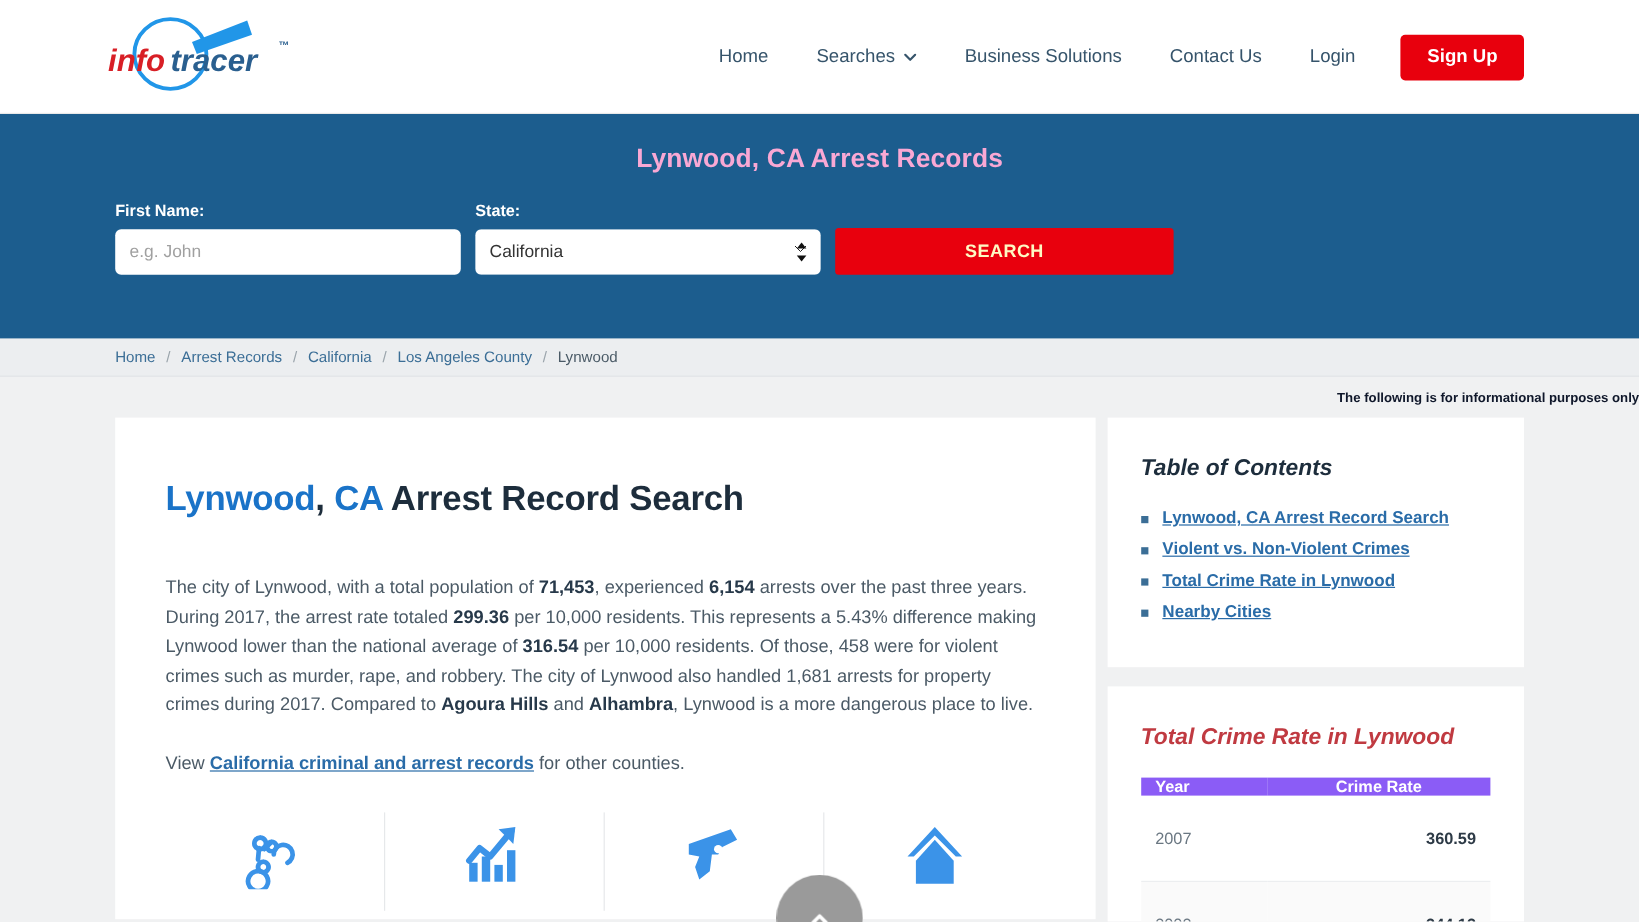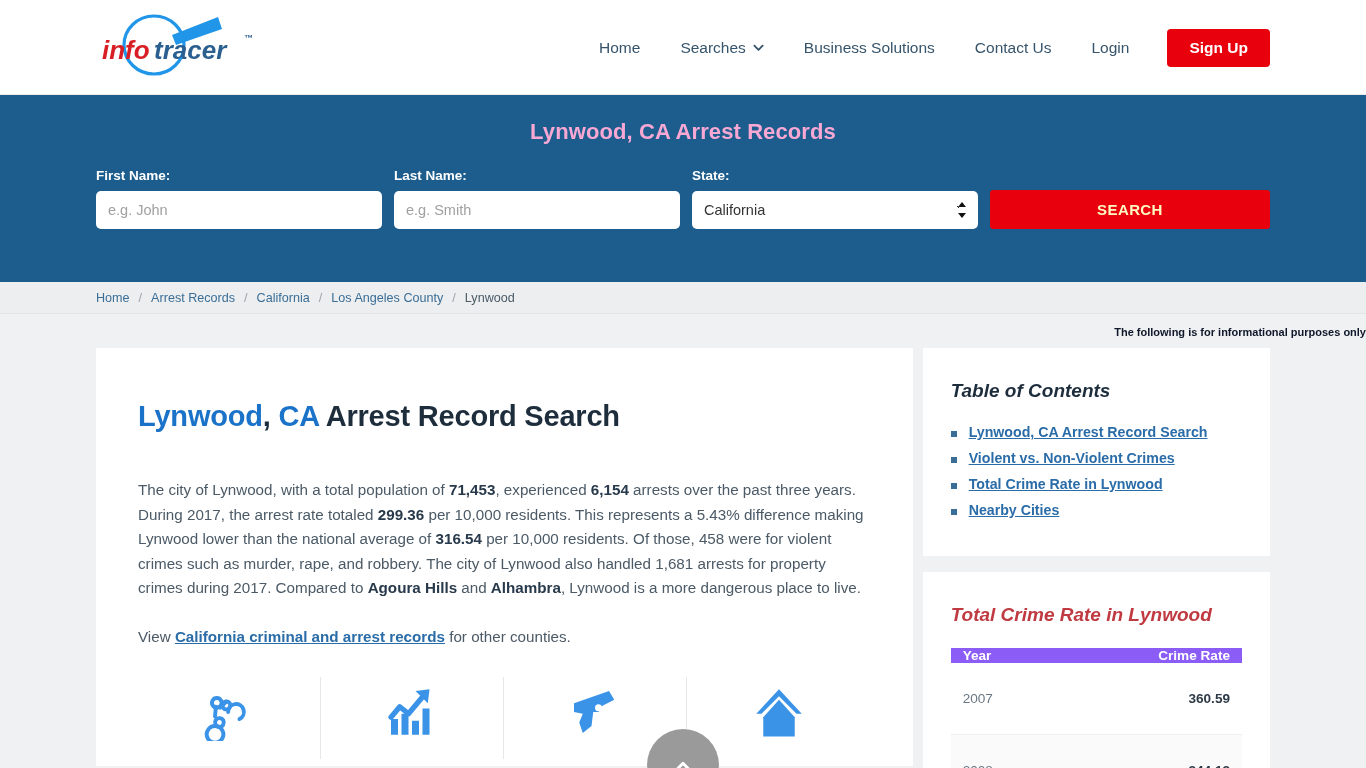--- a/index.html
+++ b/index.html
@@ -8,21 +8,21 @@
     font-family: "Liberation Sans", sans-serif;
     background: #f0f1f2;
   }
 
   
   .site-header {
     height: 95px; background: #ffffff; width: 100%;
     display: flex; align-items: center; position: relative;
     border-bottom: 1px solid #e9e9e9;
   }
-  .logo-wrap { position: absolute; left: 96px; top: 11px; width: 175px; height: 72px; }
+  .logo-wrap { position: absolute; left: 84px; top: 11px; width: 175px; height: 72px; }
   .logo-svg { width: 175px; height: 72px; display: block; }
 
   .main-nav {
     position: absolute; right: 96px; top: 0; height: 95px;
     display: flex; align-items: center; gap: 0px;
   }
   .nav-item {
     color: #36546b; font-size: 15.5px; text-decoration: none;
     padding: 0 20px; white-space: nowrap; display: flex; align-items: center; gap: 7px;
     cursor: pointer;
@@ -140,21 +140,21 @@
   .toc-bullet { width: 6px; height: 6px; background: #3b6e96; flex: 0 0 6px; }
   .toc-list a {
     color: #2a6ca8; font-size: 14.2px; font-weight: 600;
     text-decoration: underline; cursor: pointer;
   }
   .crime-table { width: 100%; border-collapse: collapse; font-size: 13.6px; }
   .crime-table thead th {
     background: #8b5cf6; color: #fff; font-weight: 700; padding: 0 12px;
   }
   .crime-table thead th.y { text-align: left; }
-  .crime-table thead th.r { text-align: right; }
+  .crime-table thead th.r { }
   .crime-table tbody td { padding: 28px 12px; border-bottom: 1px solid #eceef0; color: #6a7782; }
   .crime-table tbody td.r { text-align: right; font-weight: 700; color: #2d3a46; }
   .crime-table tbody tr:nth-child(even) { background: #fafafa; }
 
   
   .scroll-top {
     position: fixed; left: 647px; top: 729px; width: 72px; height: 72px;
     border-radius: 50%; background: #9a9a9a; display: flex;
     align-items: center; justify-content: center; cursor: pointer; border: none;
   }
@@ -203,24 +203,20 @@
 
 <section class="search-band">
   <div class="band-title">Lynwood, CA Arrest Records</div>
 
   <form class="search-form">
     <div class="field f-first">
       <label class="field-label">First Name:</label>
       <input type="text" placeholder="e.g. John" style="">
     </div>
 
-    <div class="field f-last">
-      <label class="field-label">Last Name:</label>
-      <input type="text" placeholder="e.g. Smith" style="">
-    </div>
 
     <div class="field f-state">
       <label class="field-label">State:</label>
       <div class="select-shell">
         <select>
           <option>California</option>
         </select>
       </div>
     </div>
 

